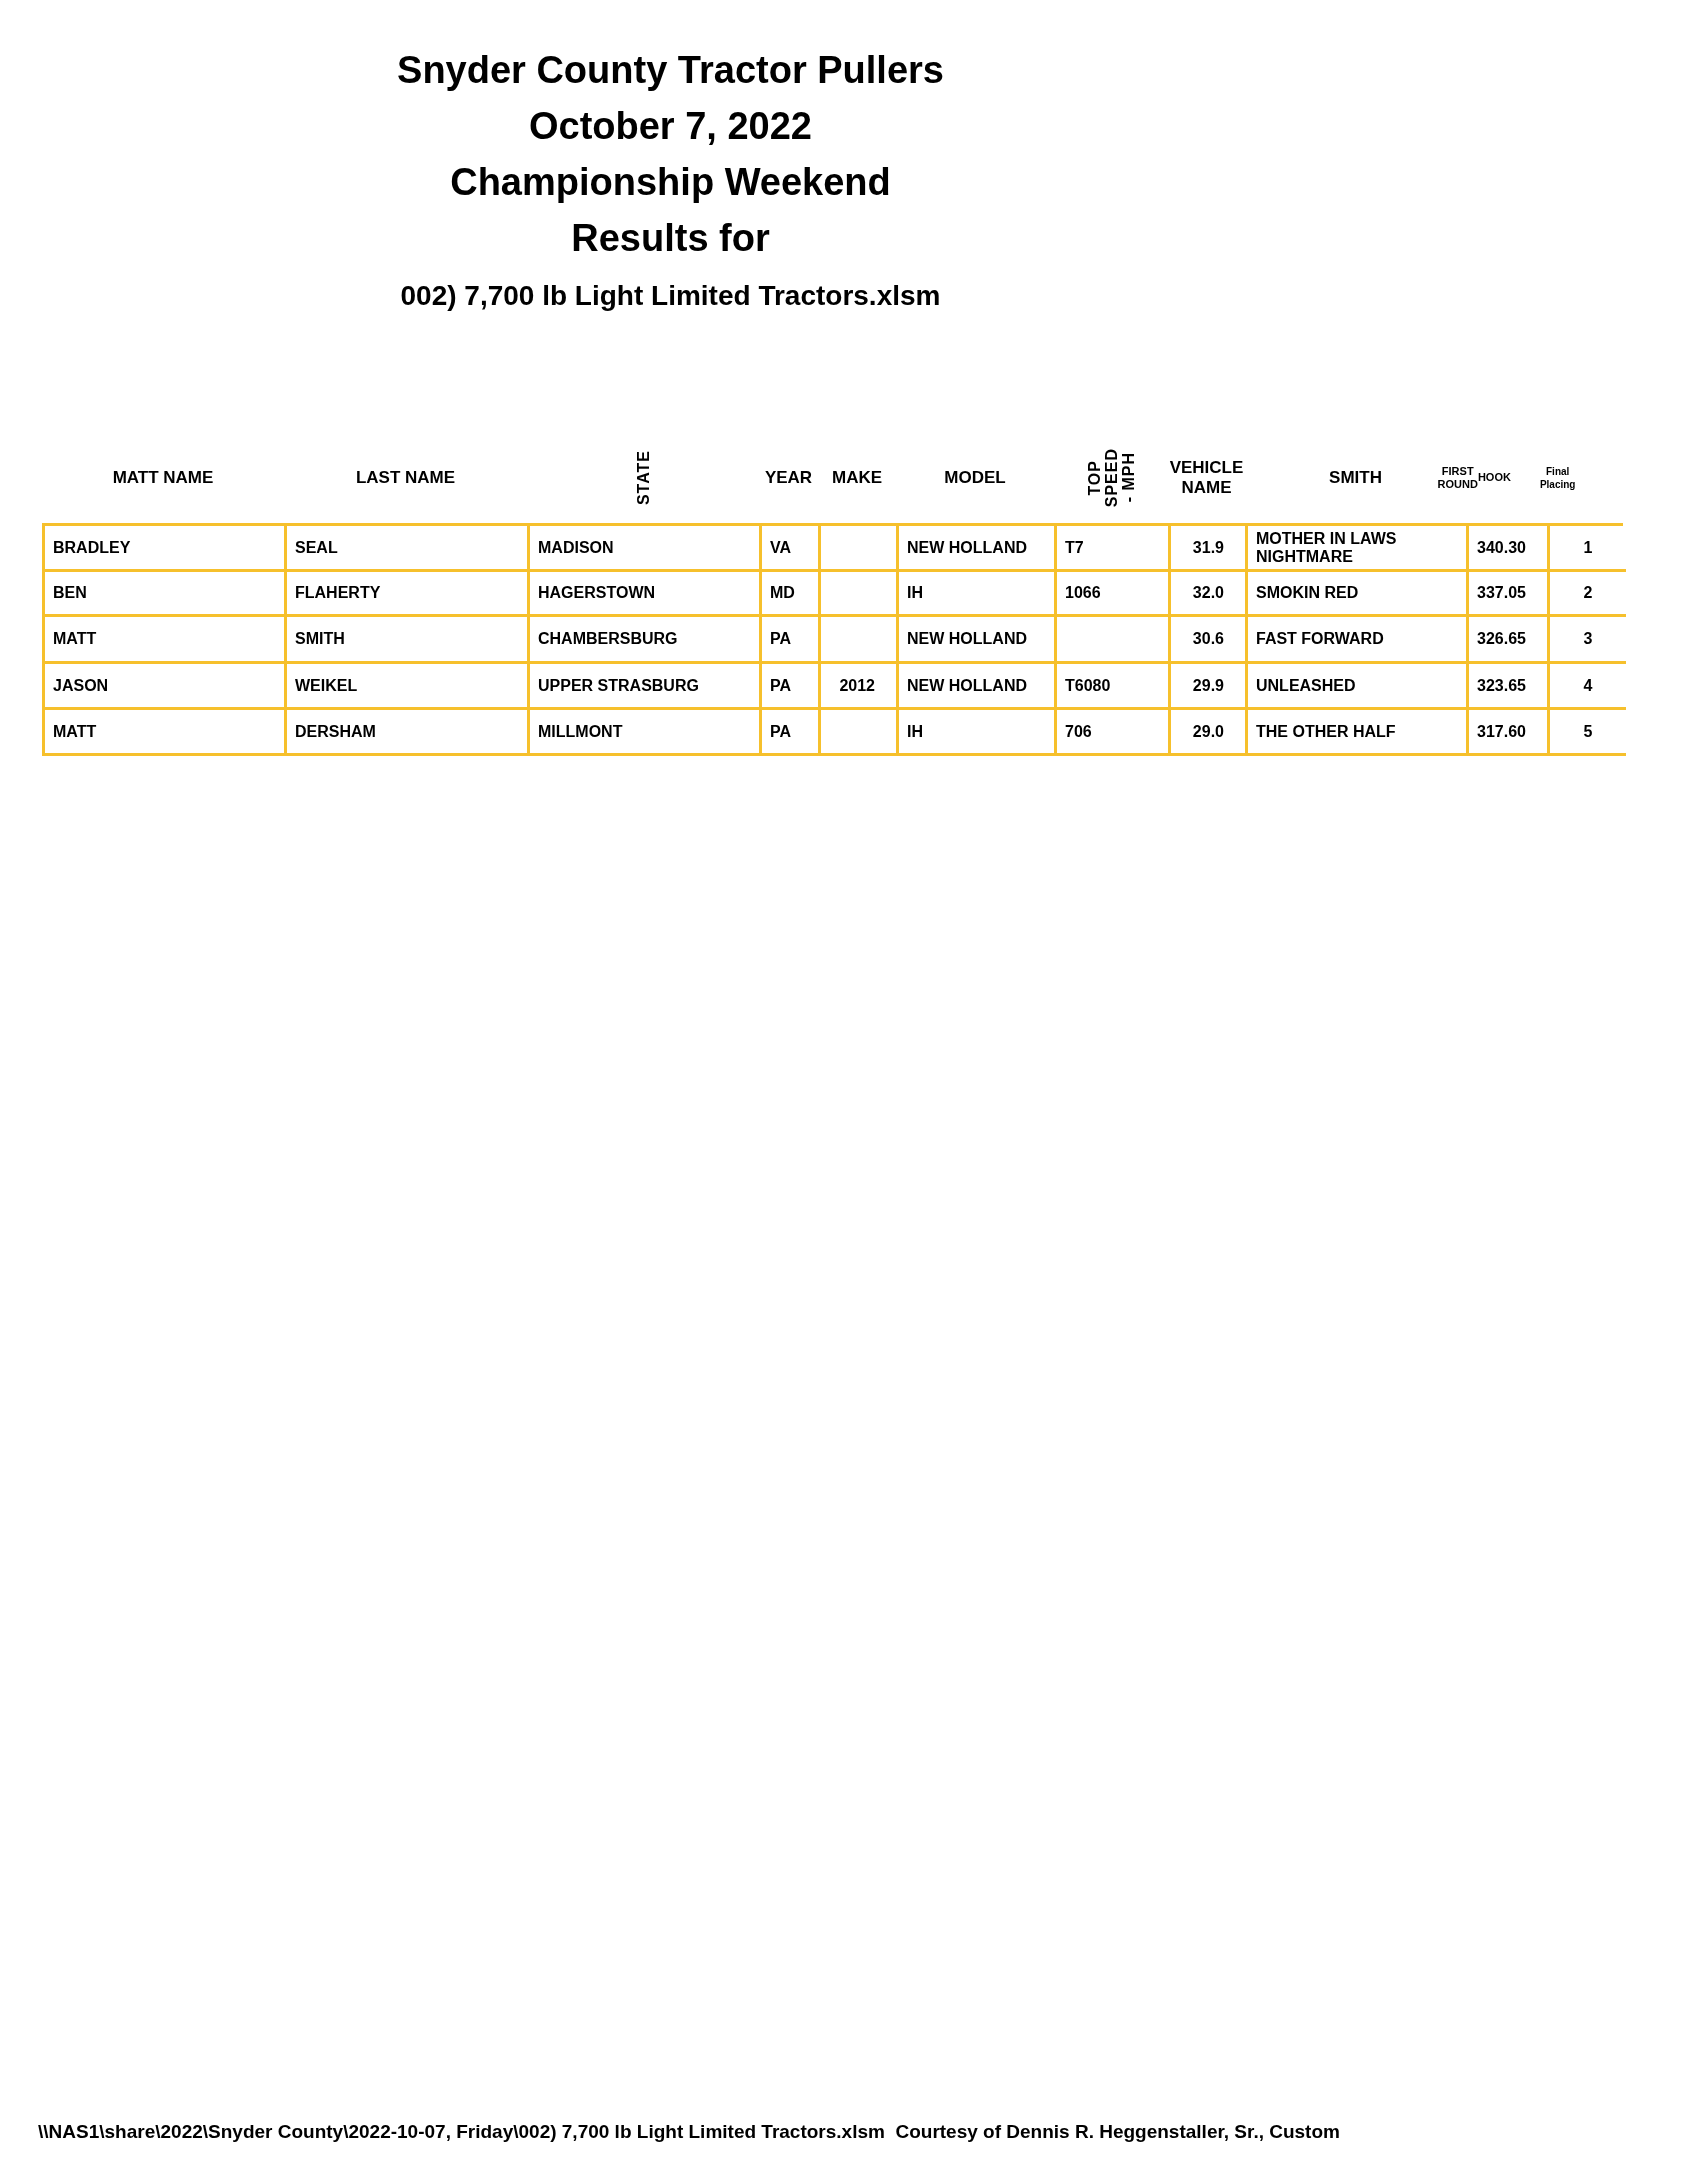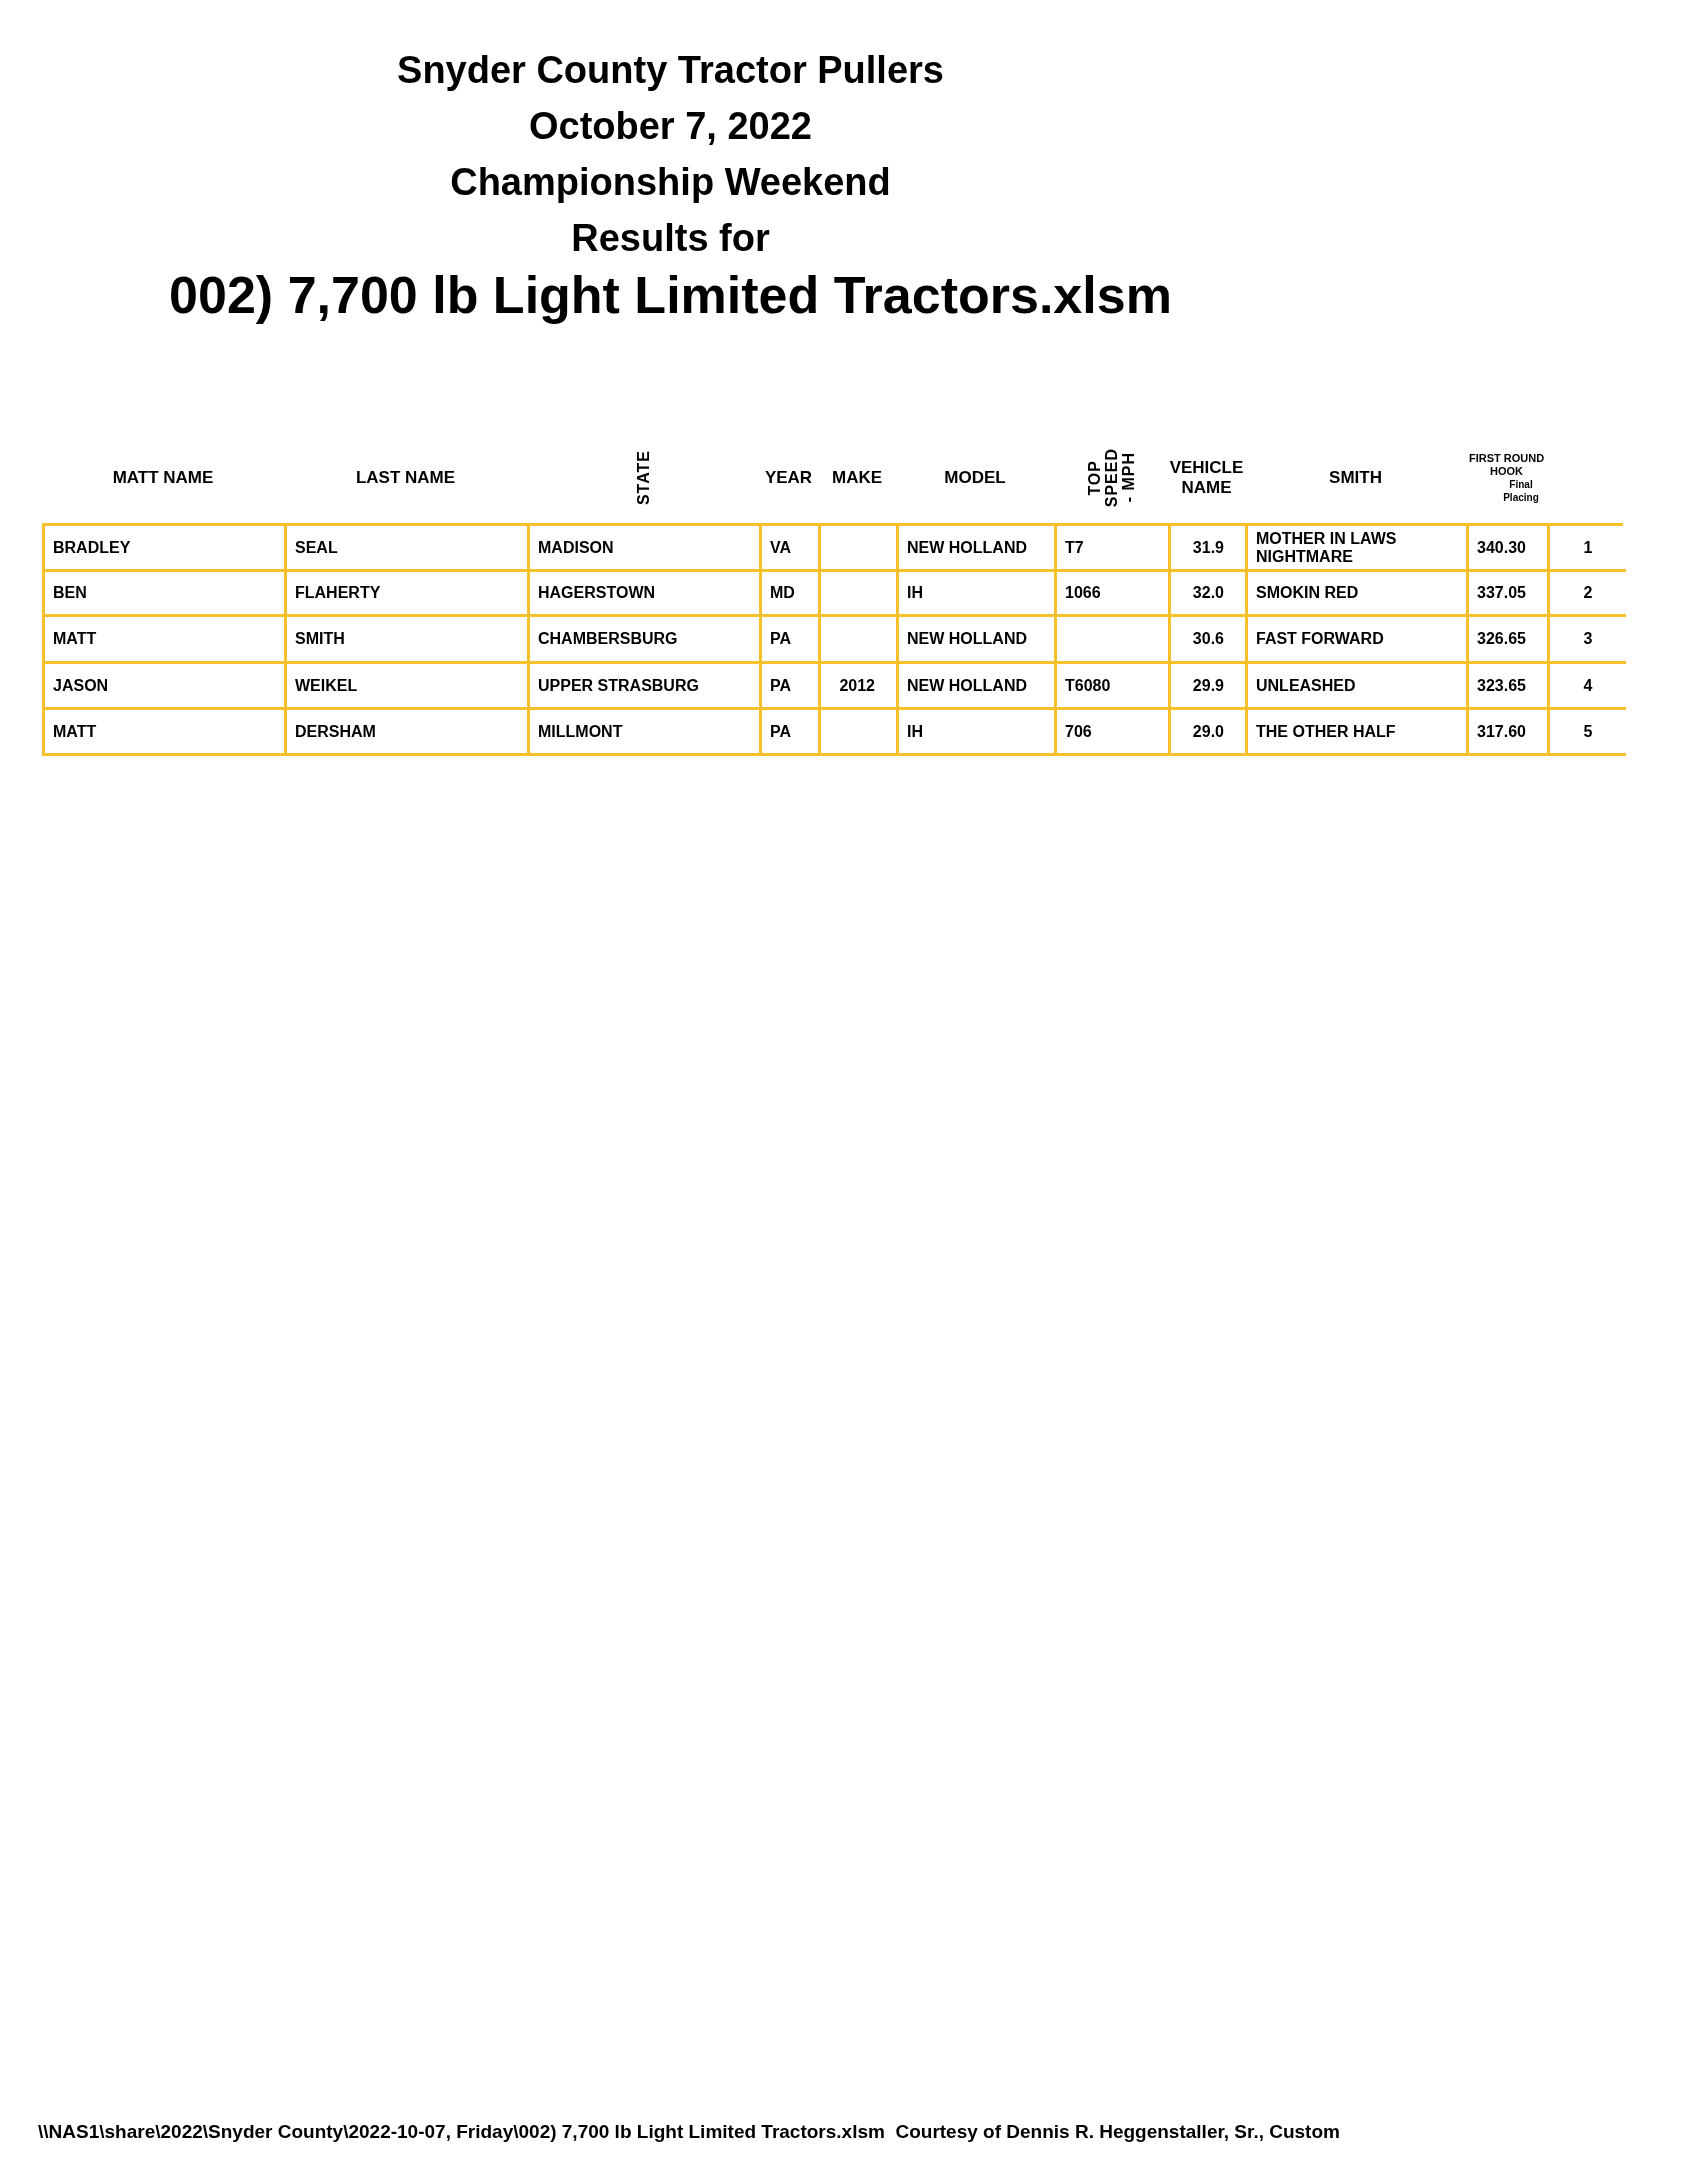--- a/index.html
+++ b/index.html
@@ -13,42 +13,42 @@
 
   
   .title-block {
     position:absolute; top:42px; left:0; width:1341px;
     text-align:center; font-weight:bold;
   }
   .title-line {
     font-size:38px; line-height:56px; letter-spacing:0px;
     white-space:nowrap;
   }
-  .title-line--file { font-size:52px; line-height:59px; }
+  .title-line--file { font-size:28px; line-height:59px; }
 
   
   .cols {
     display:grid;
     grid-template-columns:242px 243px 232px 59px 78px 158px 114px 77px 221px 81px 76px;
   }
 
   
   .thead {
     position:absolute; left:42px; top:434px; width:1581px; height:87px;
   }
   .th {
     display:flex; align-items:center; justify-content:center;
     font-weight:bold; font-size:17px; text-align:center;
   }
   .vlabel {
     writing-mode:vertical-rl; transform:rotate(180deg);
     font-weight:bold; font-size:16px; letter-spacing:1px; line-height:15px;
   }
   .vgroup { display:flex; flex-direction:row; gap:2px; align-items:center; justify-content:center; }
-  .th-placing { flex-direction:column; justify-content:center; line-height:13px; }
+  .th-placing { flex-direction:row; justify-content:center; line-height:13px; }
   .th-placing .small-caps { font-size:11px; }
   .th-placing .smaller { font-size:10px;padding-left:29px; }
 
   
   .tgrid {
     position:absolute; left:42px; top:523px; width:1581px;
     grid-template-rows:46px 45px 47px 46px 46px;
     border-top:3px solid var(--border,#f6c02c);
     border-left:3px solid var(--border,#f6c02c);
   }

